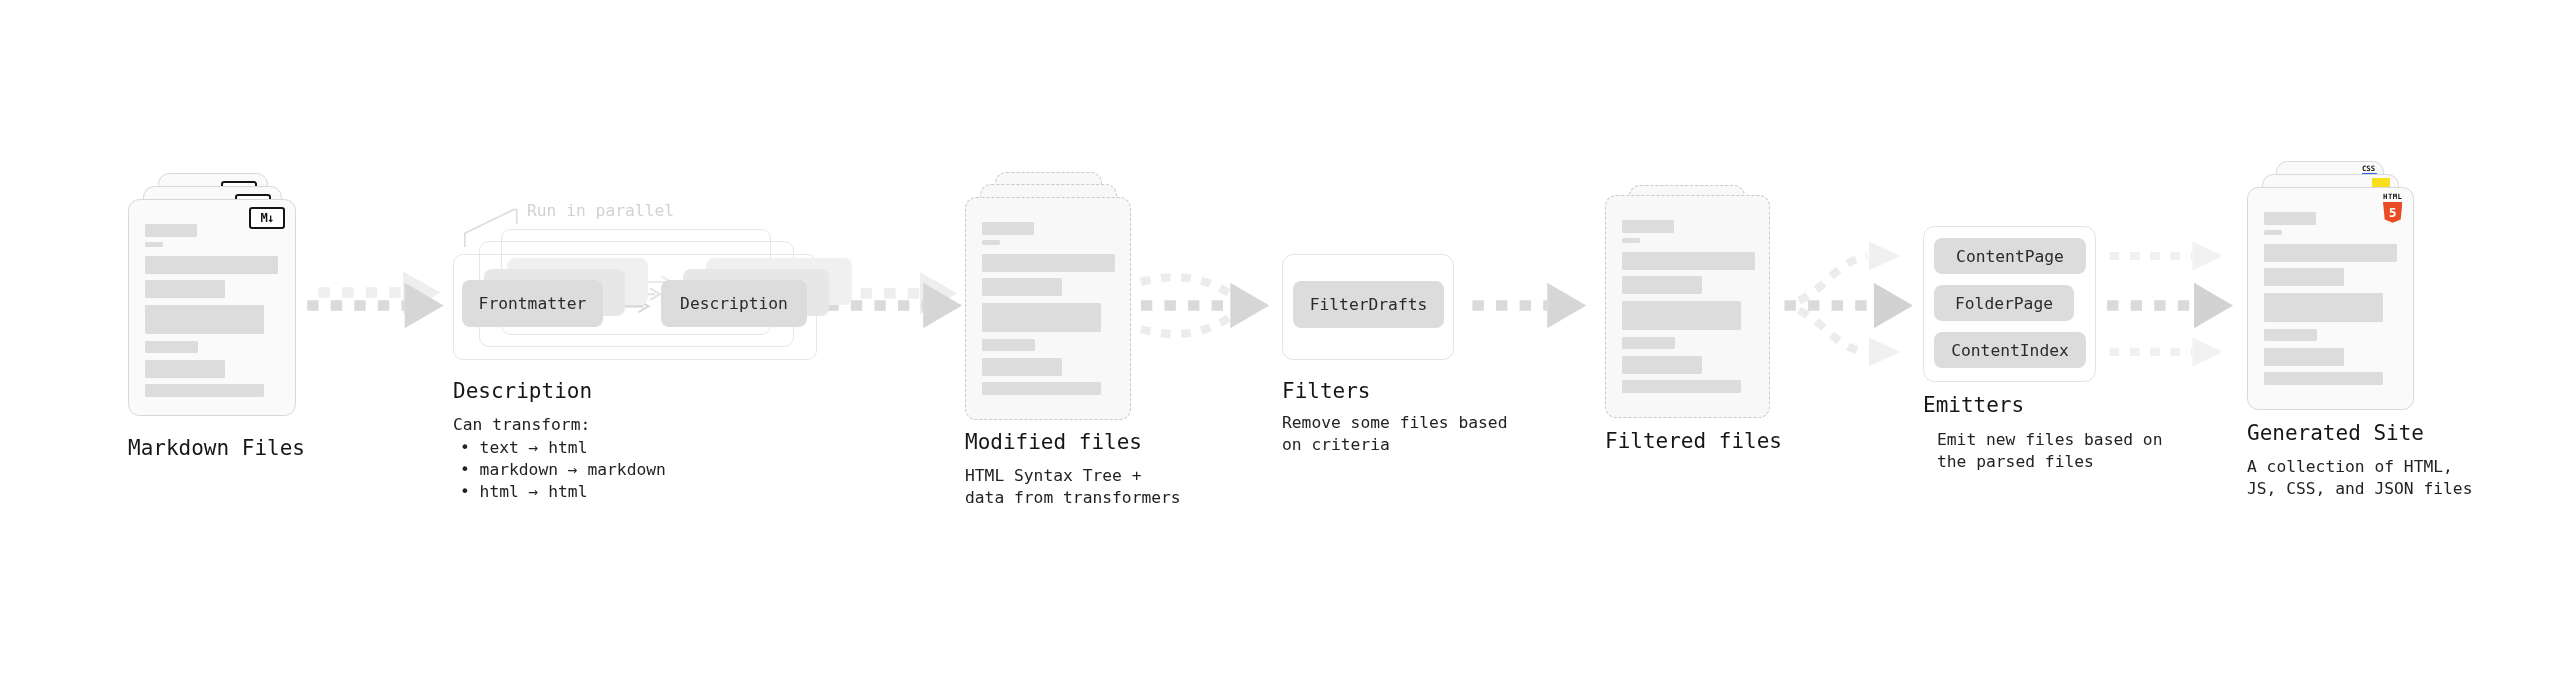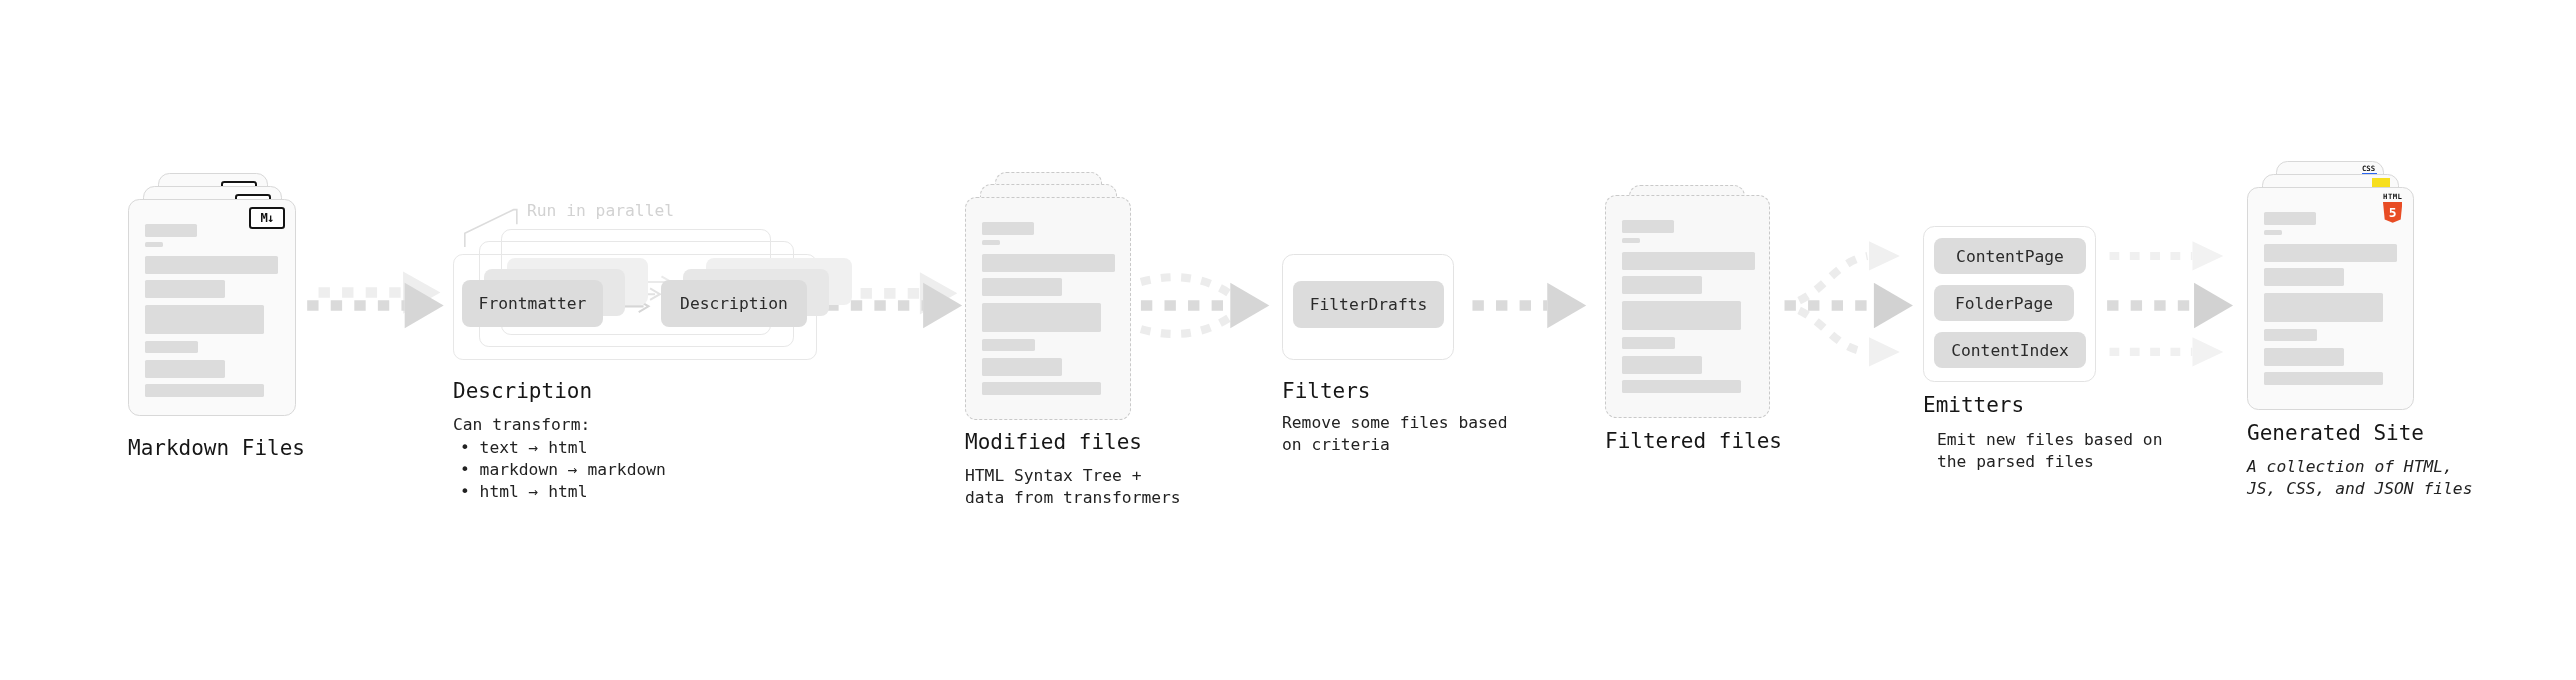--- a/index.html
+++ b/index.html
@@ -217,18 +217,18 @@
     <div class="bar" style="top: 23.6px; width: 52px; height: 13px;"></div>
         <div class="bar" style="top: 42px; width: 18px; height: 4.9px;"></div>
         <div class="bar" style="top: 56px; width: 133px; height: 18px;"></div>
         <div class="bar" style="top: 80px; width: 80px; height: 18px;"></div>
         <div class="bar" style="top: 105px; width: 119px; height: 29px;"></div>
         <div class="bar" style="top: 141px; width: 53px; height: 12.2px;"></div>
         <div class="bar" style="top: 160px; width: 80px; height: 18px;"></div>
         <div class="bar" style="top: 184px; width: 119px; height: 13px;"></div>
       </div>
     <div class="title" style="left:2247px;top:421px;">Generated Site</div>
-    <div class="sub" style="left:2247px;top:456px;font-style:italic;">A collection of HTML,
+    <div class="sub" style="left:2247px;top:456px;">A collection of HTML,
 JS, CSS, and JSON files</div>
   </div>
 
 </div>
 
 
 </body></html>

